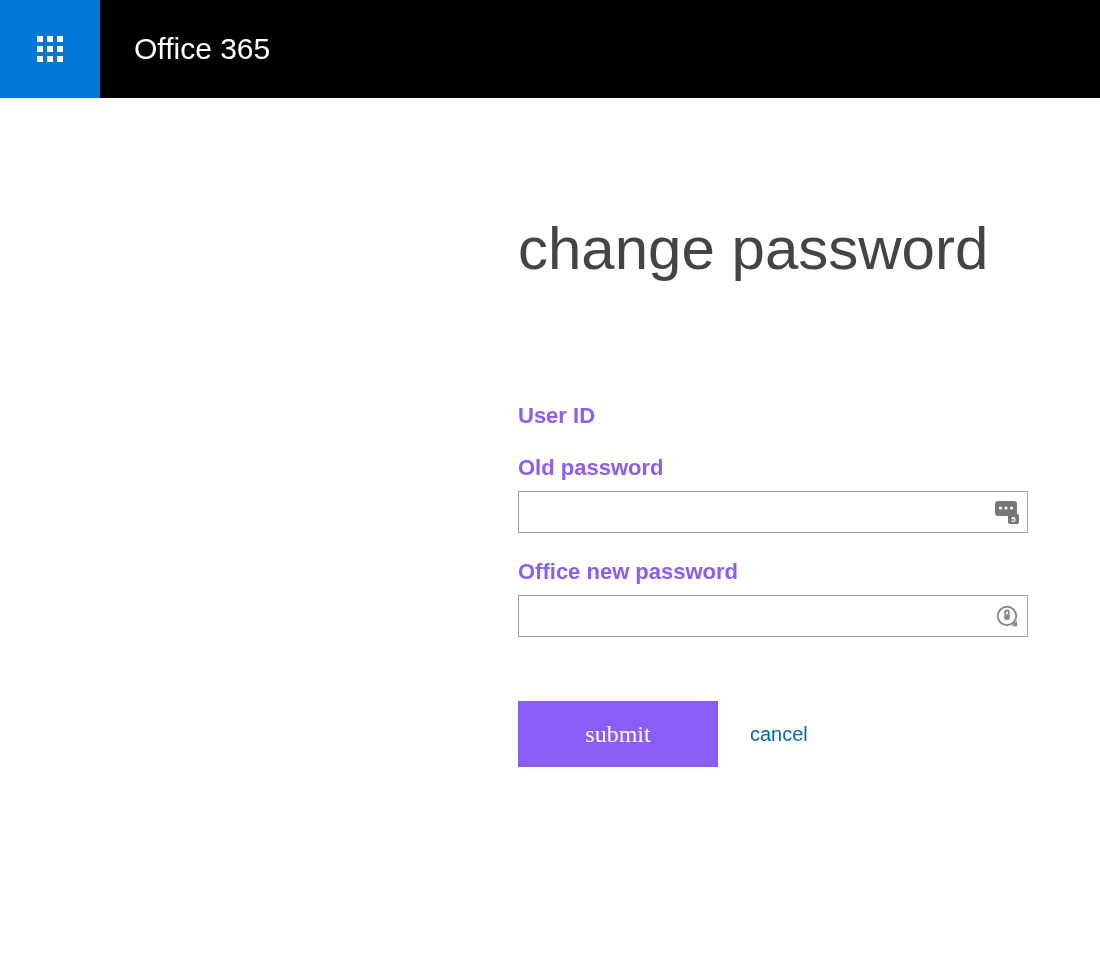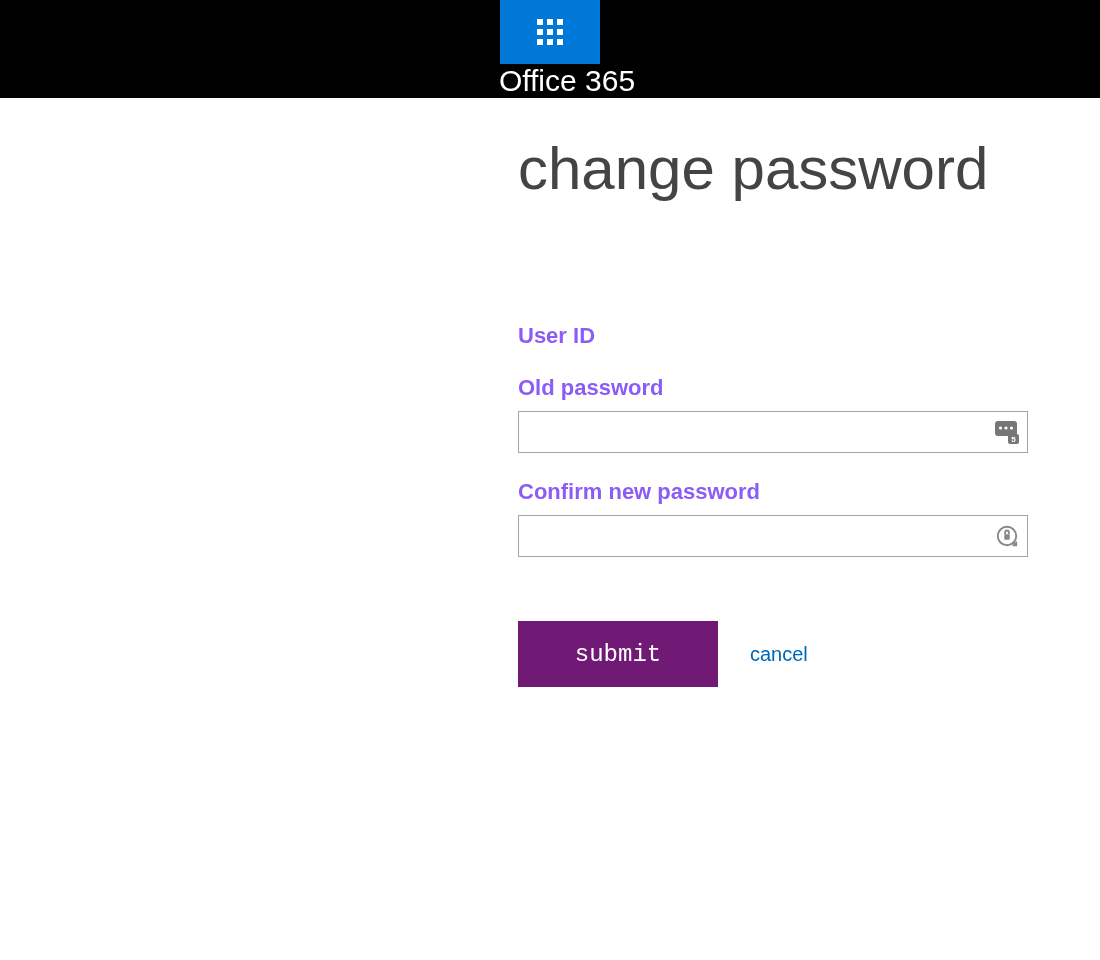--- a/index.html
+++ b/index.html
@@ -9,21 +9,20 @@
     background: #ffffff;
     width: 1100px;
     height: 960px;
     overflow: hidden;
   }
   .header {
     background: #000000;
     height: 98px;
     display: flex;
     align-items: center;
-    flex-direction: column;
   }
   .waffle {
     width: 100px;
     height: 98px;
     background: #0078d7;
     display: flex;
     align-items: center;
     justify-content: center;
     cursor: pointer;
   }
@@ -39,21 +38,21 @@
     background: #ffffff;
   }
   .app-title {
     color: #ffffff;
     font-size: 30px;
     font-weight: 400;
     margin-left: 34px;
   }
   .main {
     padding-left: 518px;
-    padding-top: 36px;
+    padding-top: 116px;
     width: 100%;
   }
   .page-heading {
     font-size: 60px;
     font-weight: 300;
     color: #444444;
     margin: 0 0 120px 0;
   }
   .form {
     width: 510px;
@@ -96,29 +95,29 @@
     align-items: center;
     justify-content: center;
   }
   .actions {
     margin-top: 64px;
     display: flex;
     align-items: center;
     gap: 32px;
   }
   .btn-submit {
-    background: #701a75;
+    background: #8b5cf6;
     color: #ffffff;
     border: none;
     width: 200px;
     height: 66px;
     font-size: 24px;
     font-weight: 400;
     cursor: pointer;
-    font-family: Liberation Mono, monospace;
+    font-family: Liberation Serif, serif;
   }
   .link-cancel {
     color: #0067b8;
     font-size: 20px;
     cursor: pointer;
     text-decoration: none;
   }
 </style>
 </head>
 <body>
@@ -160,21 +159,21 @@
             <circle cx="12" cy="9" r="1.6" fill="#fff"></circle>
             <circle cx="17.5" cy="9" r="1.6" fill="#fff"></circle>
             <rect x="14" y="15" width="11" height="10" rx="2" fill="#777"></rect>
             <text x="19.5" y="23" font-size="8" font-weight="bold" fill="#fff" text-anchor="middle">5</text>
           </svg>
         </span>
       </div>
     </div>
 
     <div class="field-group">
-      <span class="field-label">Confirm new password</span>
+      <span class="field-label">Office new password</span>
       <div class="input-wrap">
         <input type="password" class="text-input" value="" style="">
         <span class="input-icon">
           <svg viewBox="0 0 26 26" width="24" height="24" fill="none" stroke="#888" stroke-width="2">
             <circle cx="13" cy="13" r="10"></circle>
             <rect x="10" y="11" width="6" height="6" rx="1" fill="#888" stroke="none"></rect>
             <path d="M11 11 v-2 a2 2 0 0 1 4 0 v2" stroke="#888" fill="none"></path>
             <path d="M20 20 l3 3" stroke="#888"></path>
             <path d="M23 19 v4 h-4" stroke="#888" fill="none"></path>
           </svg>

